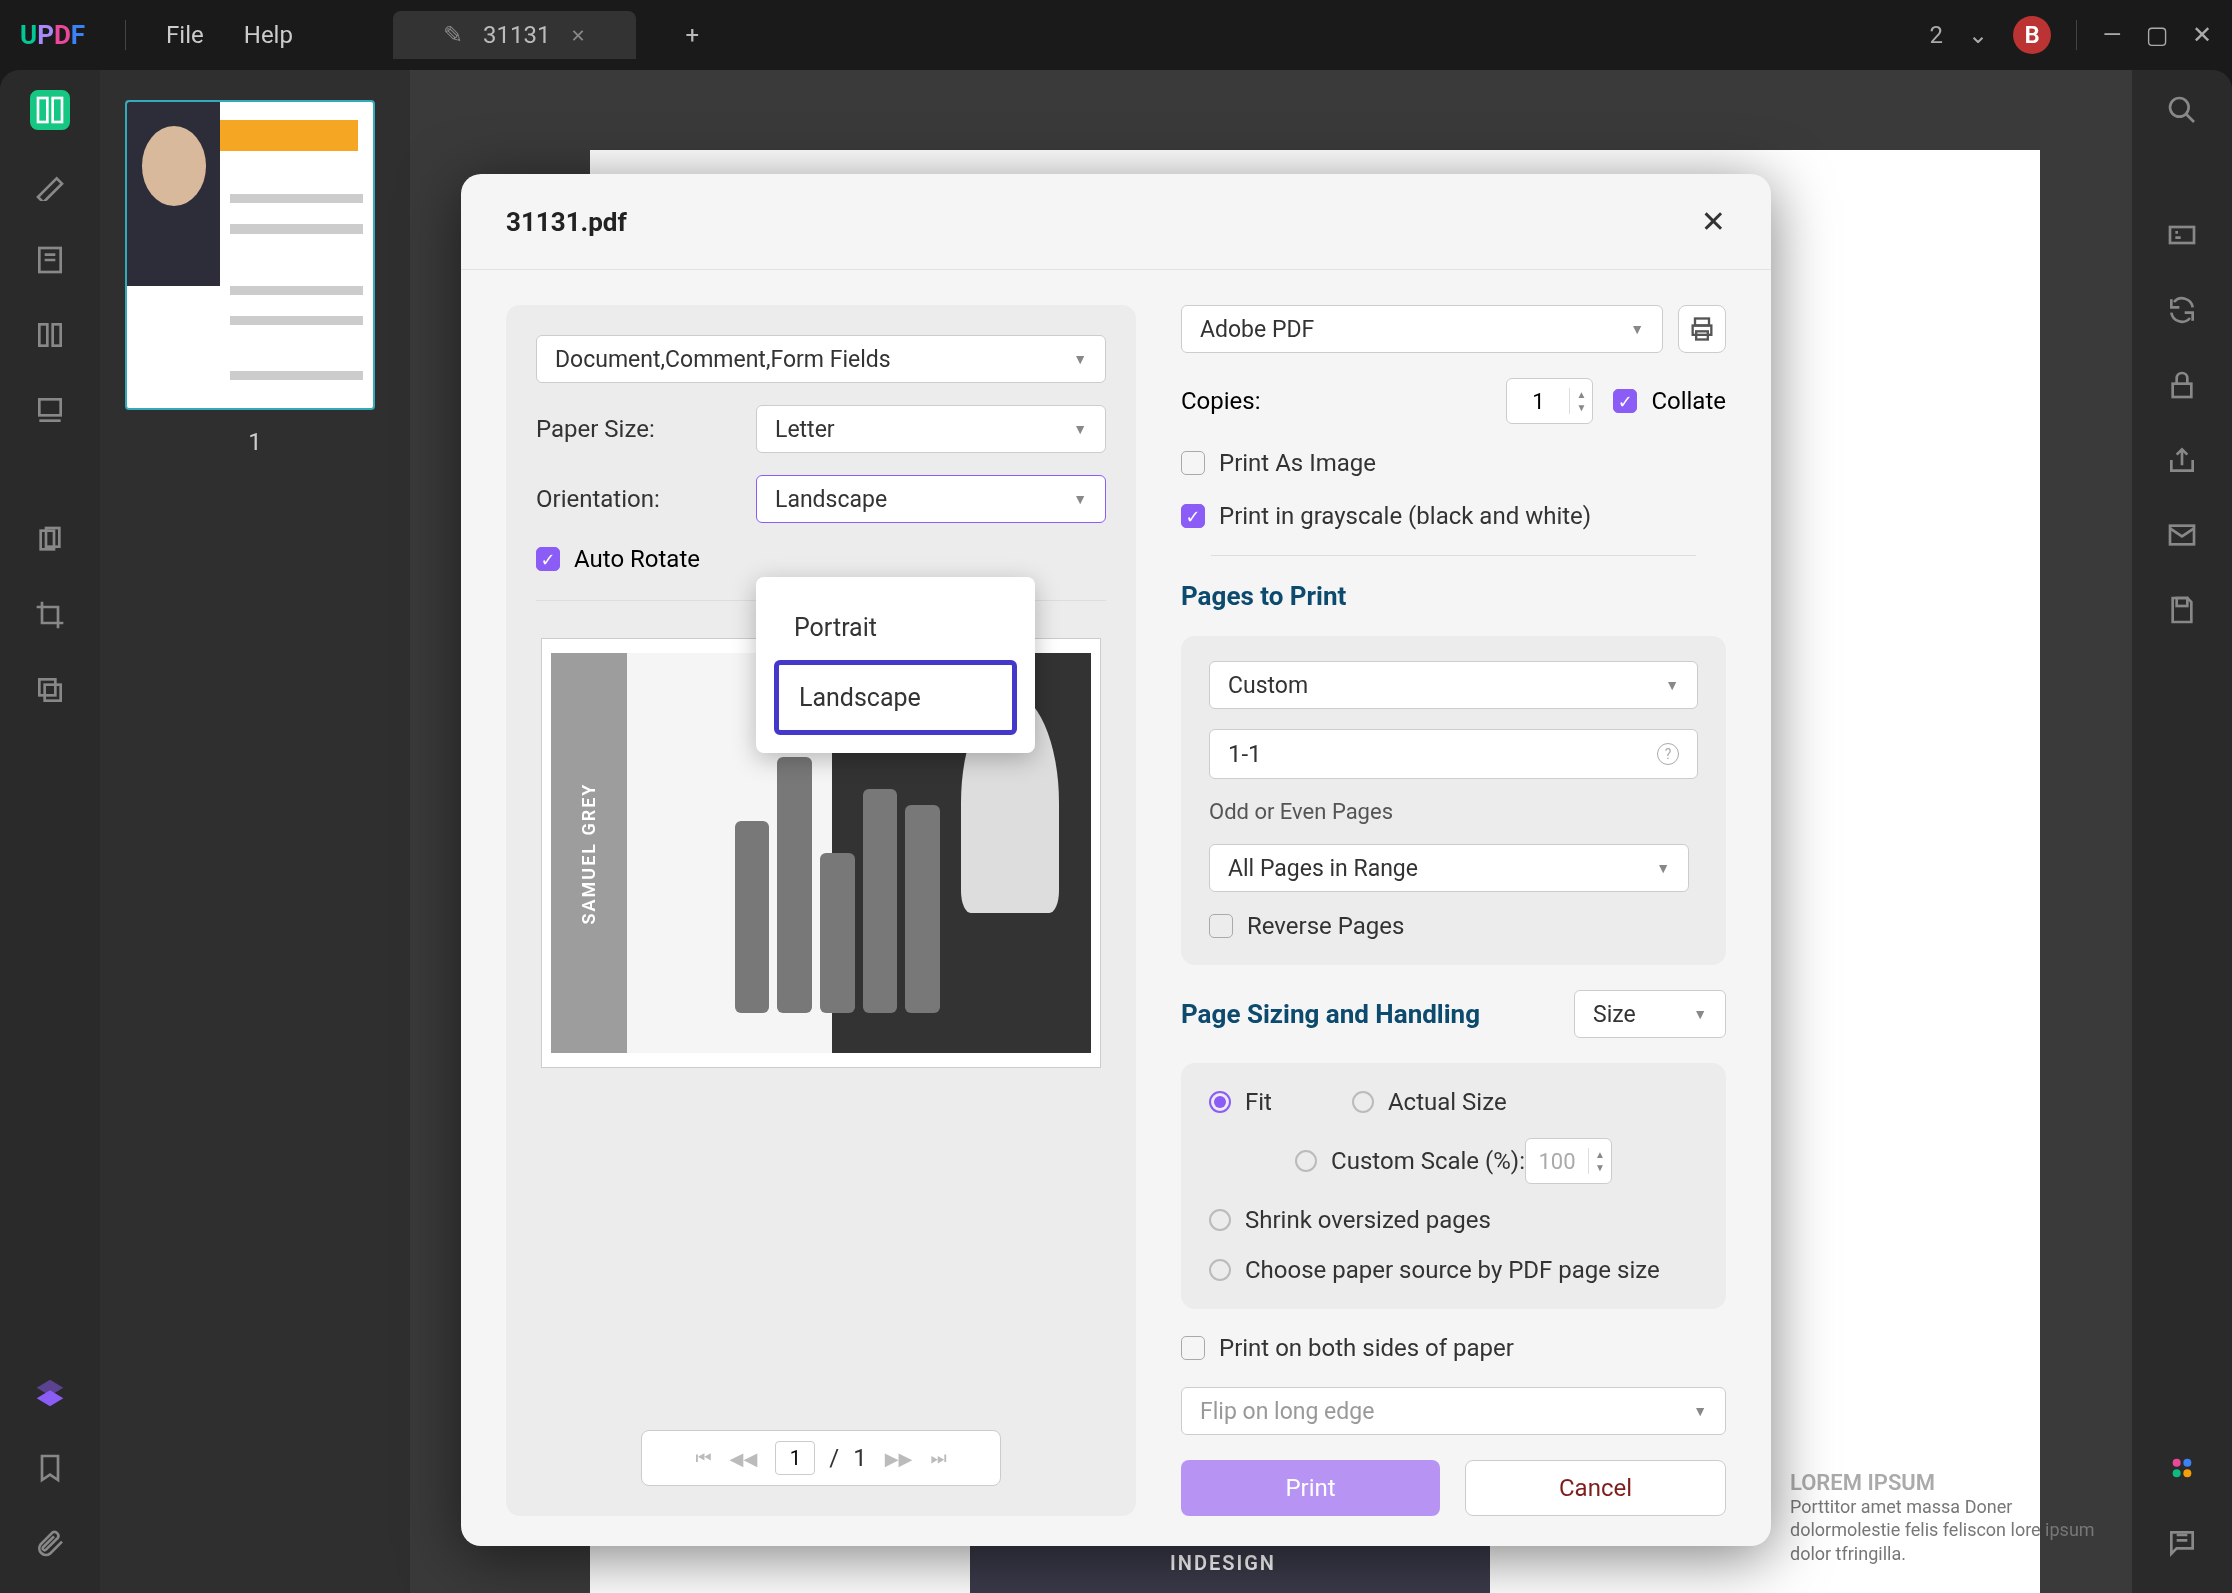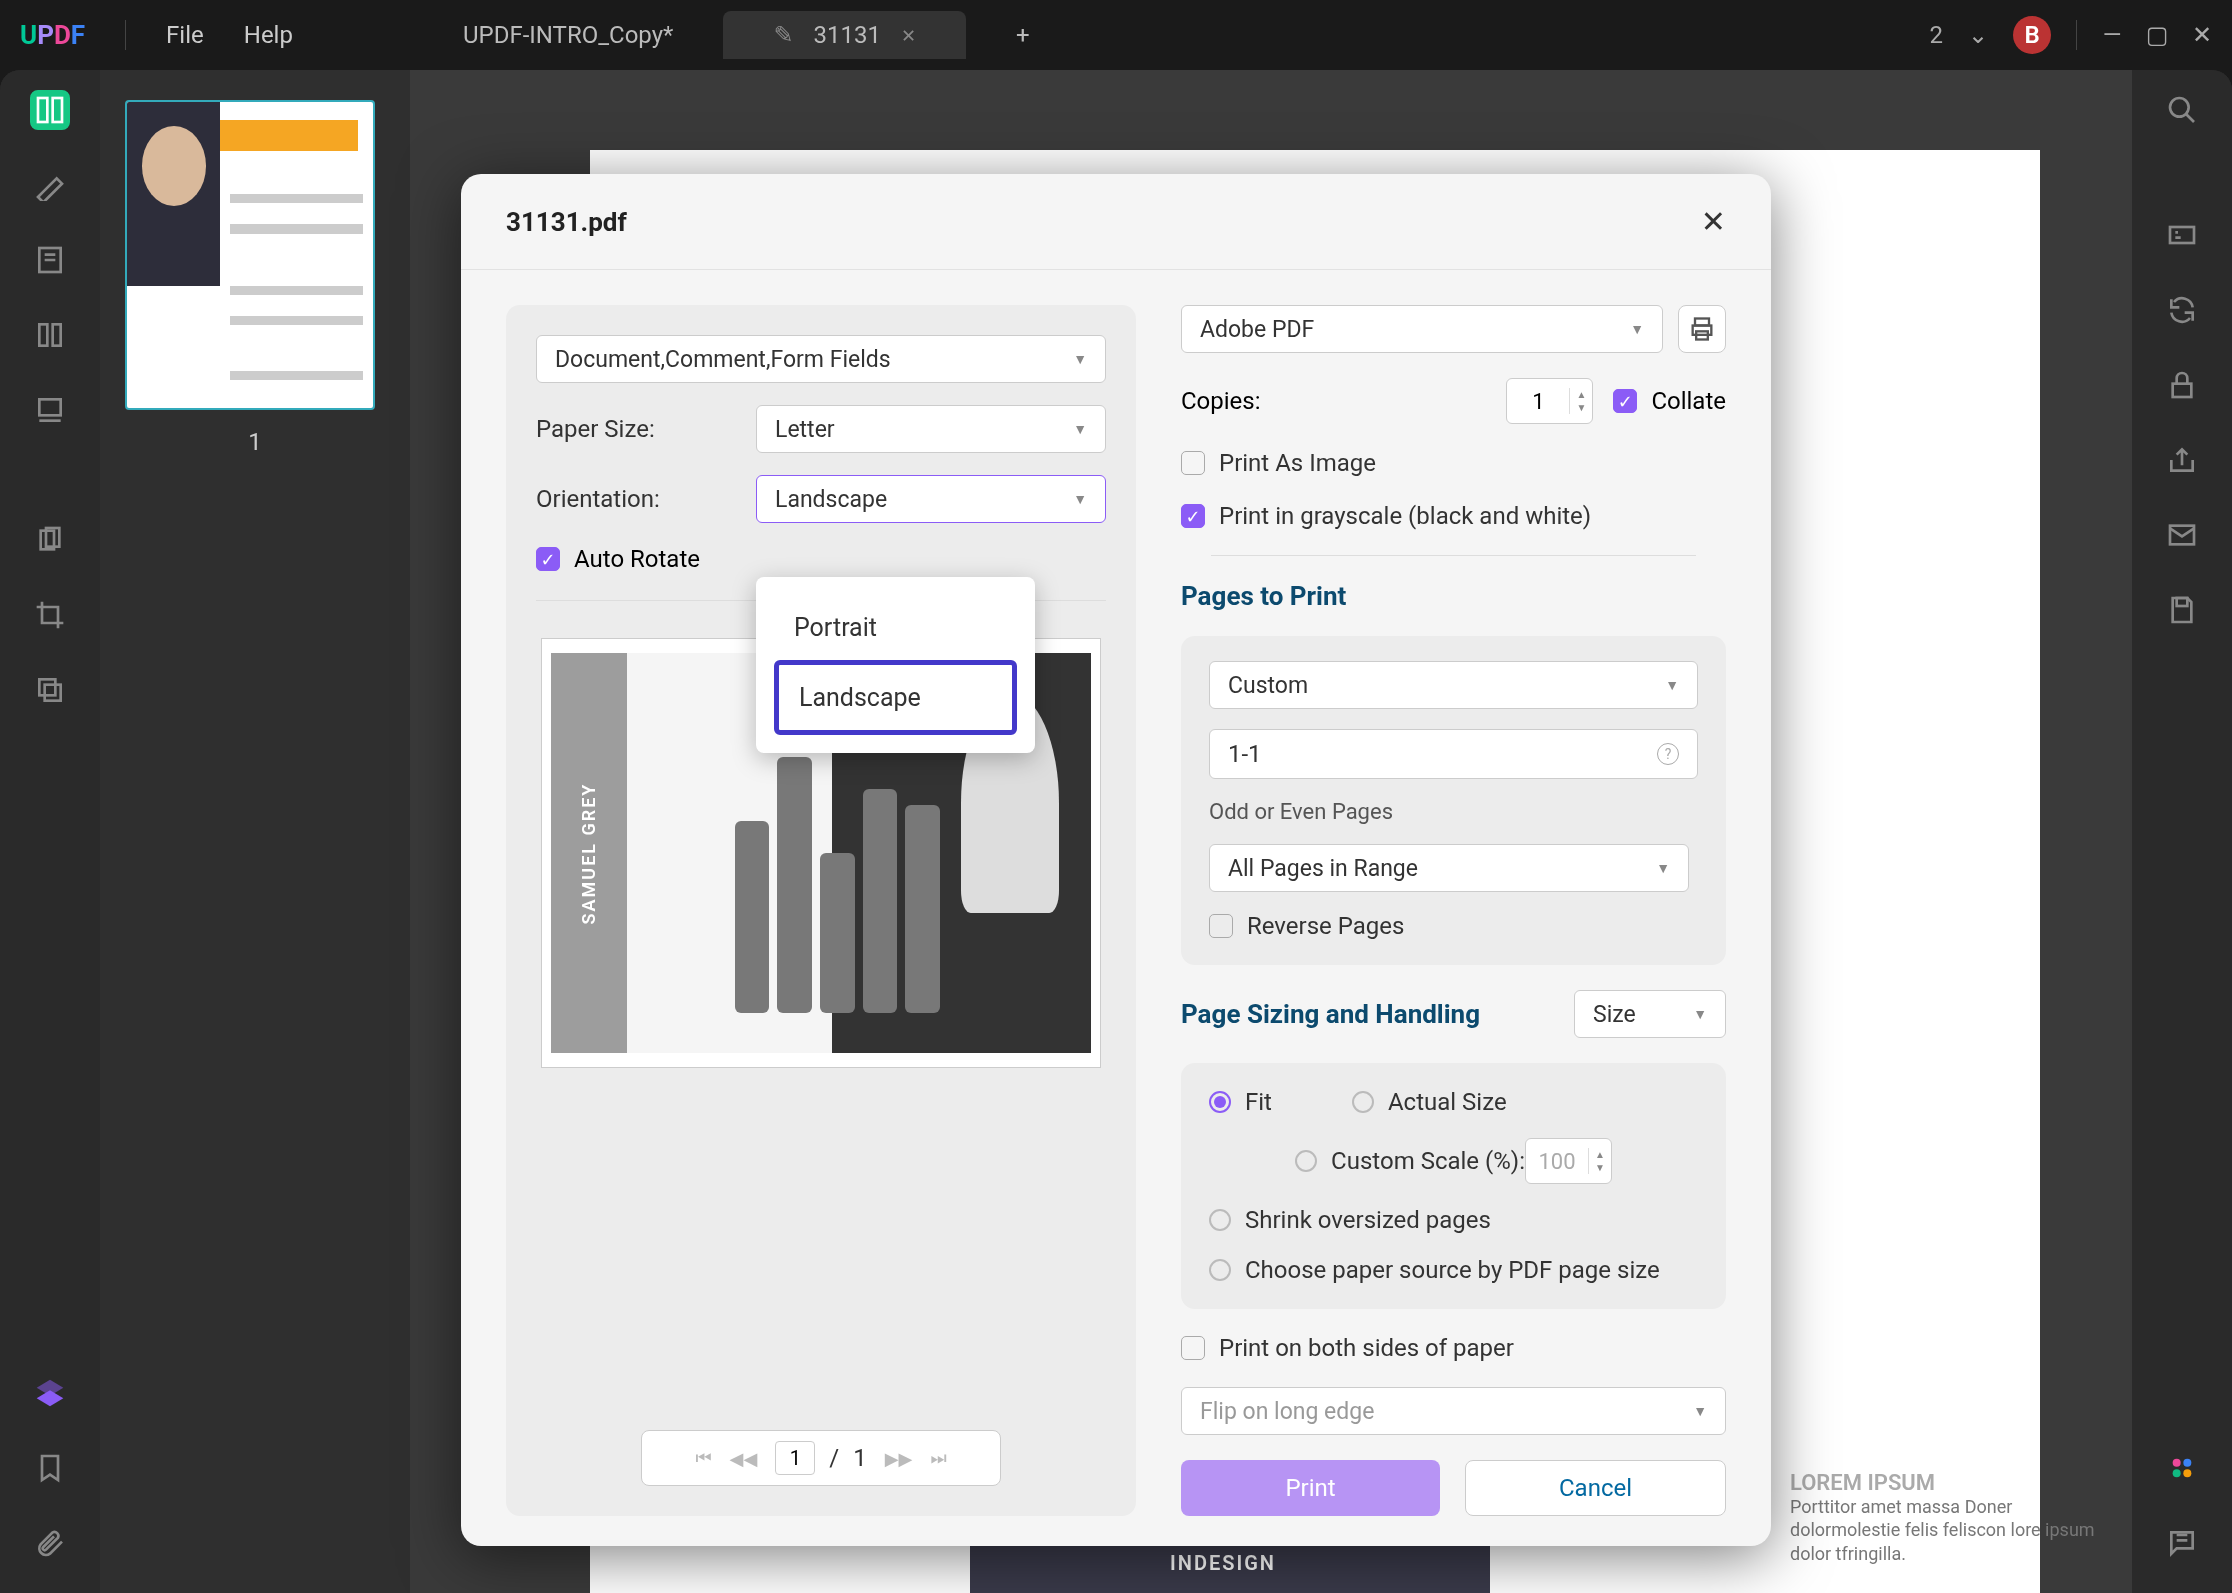--- a/index.html
+++ b/index.html
@@ -102,21 +102,21 @@
 .info-icon { width: 22px; height: 22px; border: 1.5px solid #aaa; border-radius: 50%; display: flex; align-items: center; justify-content: center; font-size: 14px; color: #aaa; }
 .sub-label { color: #555; font-size: 22px; }
 
 .radio-row { display: flex; align-items: center; gap: 14px; color: #333; }
 .sizing-grid { background: #ececec; border-radius: 14px; padding: 25px 28px; display: flex; flex-direction: column; gap: 22px; }
 .sizing-row { display: flex; align-items: center; gap: 80px; }
 
 .btn-row { display: flex; gap: 25px; margin-top: auto; }
 .btn { height: 56px; flex: 1; border-radius: 8px; display: flex; align-items: center; justify-content: center; font-size: 24px; cursor: pointer; }
 .btn-primary { background: #b794f4; color: #fff; }
-.btn-secondary { background: #fff; border: 1px solid #ccc; color: #0369a1; }
+.btn-secondary { background: #fff; border: 1px solid #ccc; color: #7f1d1d; }
 
 .sep { border-top: 1px solid #ddd; margin: 5px 0; }
 
 .printer-row { display: flex; gap: 15px; align-items: center; }
 .printer-select { flex: 1; }
 .printer-icon { width: 48px; height: 48px; background: #fff; border: 1px solid #ccc; border-radius: 8px; display: flex; align-items: center; justify-content: center; }
 
 .copies-row { display: flex; align-items: center; justify-content: space-between; }
 .collate-group { display: flex; align-items: center; gap: 14px; }
 
@@ -132,24 +132,20 @@
 </style>
 </head>
 <body>
 
 <div class="topbar">
   <span class="logo"><span class="logo-u">U</span><span class="logo-p">P</span><span class="logo-d">D</span><span class="logo-f">F</span></span>
   <span class="divider-v"></span>
   <span class="menu">File</span>
   <span class="menu">Help</span>
   <div class="tabs">
-    <div class="tab">
-        <span></span>
-        <span>UPDF-INTRO_Copy*</span>
-      </div>
     <div class="tab active">
       <span style="color:#888;">✎</span>
       <span>31131</span>
       <span class="close">✕</span>
     </div>
     <div class="tab">
         <span>+</span>
       </div>
   </div>
   <div class="topbar-right">

